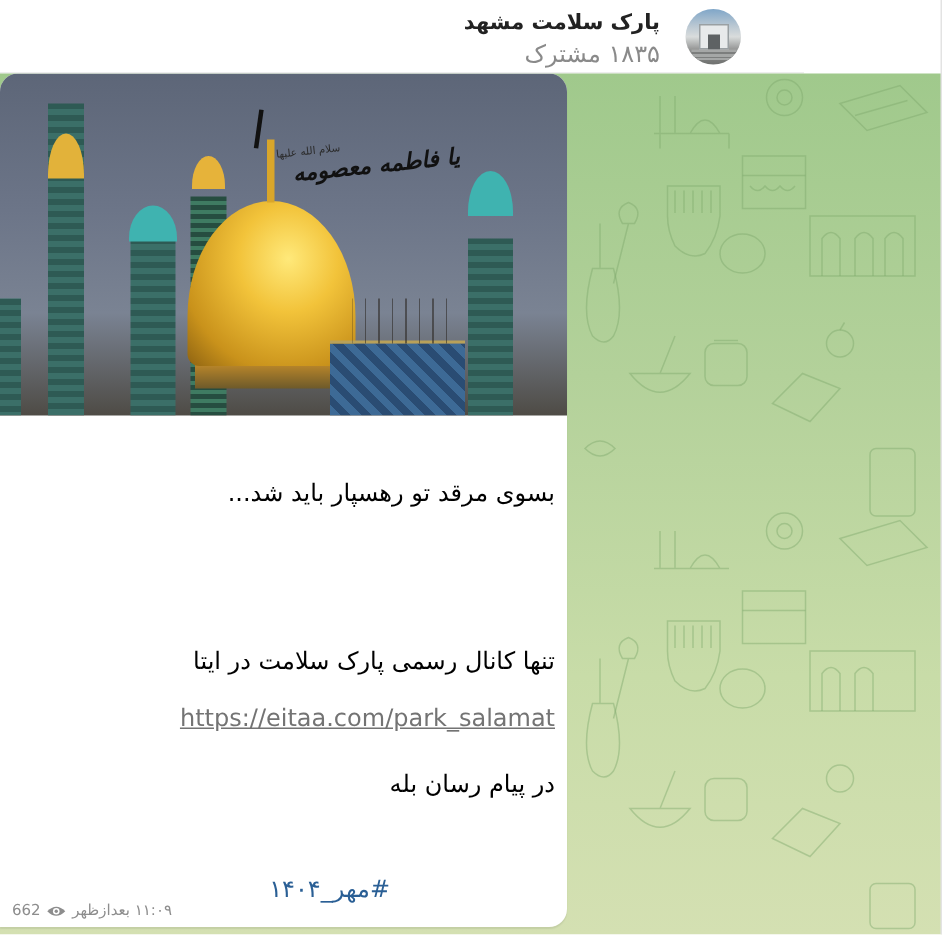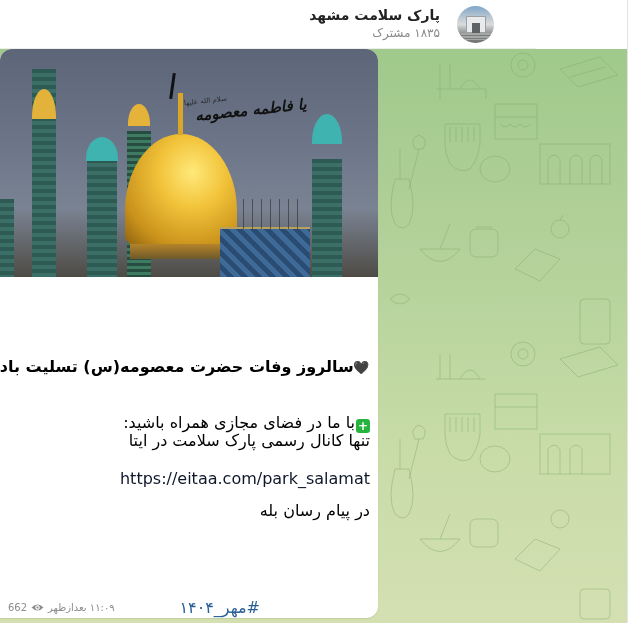--- a/index.html
+++ b/index.html
@@ -26,21 +26,21 @@
     .header .avatar .steps {
       position: absolute; left: 4px; bottom: 3px; width: 30px; height: 7px;
       background: repeating-linear-gradient(180deg, #a5a7a6 0 2px, #7c7e7d 2px 3px);
     }
     .header .title {
       position: absolute; right: 96px; top: 7px;
       font-size: 14px; font-weight: bold; color: #222222; direction: rtl; white-space: nowrap;
     }
     .header .subtitle {
       position: absolute; right: 96px; top: 26px;
-      font-size: 12px; color: #8a8a8a; direction: rtl; white-space: nowrap;
+      font-size: 16px; color: #8a8a8a; direction: rtl; white-space: nowrap;
     }
 
     
     .chat-bg {
       position: absolute; left: 0; top: 49px; width: 628px; height: 574px;
       background: linear-gradient(180deg, #a0c98c 0%, #b3d19a 35%, #c8dca8 70%, #d4e0b2 100%);
       overflow: hidden;
     }
     .chat-bg svg { position: absolute; left: 0; top: 0; }
 
@@ -94,21 +94,21 @@
     .photo .calli-small {
       position: absolute; left: 184px; top: 48px; font-size: 7px; color: #2b2b2b; direction: rtl;
       transform: rotate(-6deg);
     }
     .photo .flag {
       position: absolute; left: 171px; top: 24px; width: 3px; height: 26px; background: #111;
       transform: rotate(8deg);
     }
     .line { position: absolute; right: 8px; white-space: nowrap; direction: rtl; }
     .line.bold { font-weight: bold; }
-    .link { color: #0f172a; direction: ltr; }
+    .link { color: #737373; text-decoration: underline; direction: ltr; }
     .hashtag { color: #2a5f95; }
     .emoji-flag {
       display: inline-block; width: 13px; height: 10px; background: #1a1a1a;
       border-radius: 1px; margin-left: 4px; vertical-align: -1px;
     }
     .emoji-heart { color: #1c1c1c; font-size: 13px; }
     .emoji-plus {
       display: inline-block; width: 14px; height: 14px; background: #27b43e; border-radius: 3px;
       color: #fff; font-size: 12px; line-height: 14px; text-align: center; font-weight: bold;
       vertical-align: -2px; margin-left: 1px;
@@ -206,32 +206,27 @@
     <div class="tile-wall"></div>
     <div class="scaffold"></div>
     <div class="minaret" style="left:312px; top:110px; width:30px; height:118px;"></div>
     <div class="minaret-cap" style="left:312px; top:65px; width:30px; height:30px; background:#3fb3b0;"></div>
     <div class="minaret" style="left:0px; top:150px; width:14px; height:78px;"></div>
     <div class="flag"></div>
     <div class="calli-small">سلام الله علیها</div>
     <div class="calli">یا فاطمه معصومه</div>
   </div>
 
-  <div class="line bold" style="top:308px;">
-    <span class="emoji-heart">🖤</span><span>سالروز وفات حضرت معصومه(س) تسلیت باد</span>
-  </div>
-  <div class="line" style="top:364px;">
-    <span class="emoji-plus">+</span><span>با ما در فضای مجازی همراه باشید:</span>
-  </div>
+  <div class="line" style="top:270px;">بسوی مرقد تو رهسپار باید شد...</div>
   <div class="line" style="top:382px;text-align:center;">تنها کانال رسمی پارک سلامت در ایتا</div>
   <div class="line" style="top:420px;">
     <span class="link">https://eitaa.com/park_salamat</span>
   </div>
-  <div class="line" style="top:452px;">در پیام رسان بله</div>
-  <div class="line hashtag" style="top:534px; right:118px;margin-top:15px;">#مهر_۱۴۰۴</div>
+  <div class="line" style="top:464px;">در پیام رسان بله</div>
+  <div class="line hashtag" style="top:534px; right:118px;">#مهر_۱۴۰۴</div>
 
   <div class="meta">
     <span>۱۱:۰۹ بعدازظهر</span>
     <svg class="eye" viewBox="0 0 13 9">
       <path d="M0.5 4.5 Q6.5 -1.5 12.5 4.5 Q6.5 10.5 0.5 4.5 Z" fill="#8d8d8d"></path>
       <circle cx="6.5" cy="4.5" r="2.2" fill="#ffffff"></circle>
       <circle cx="6.5" cy="4.5" r="1.1" fill="#8d8d8d"></circle>
     </svg>
     <span>662</span>
   </div>

